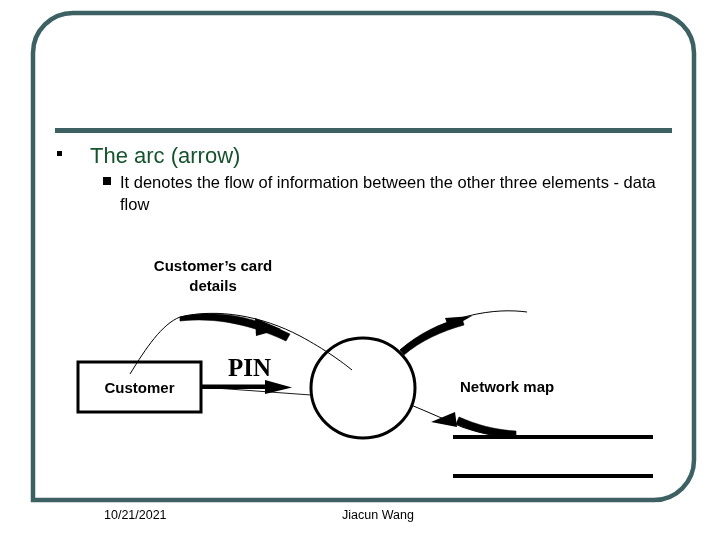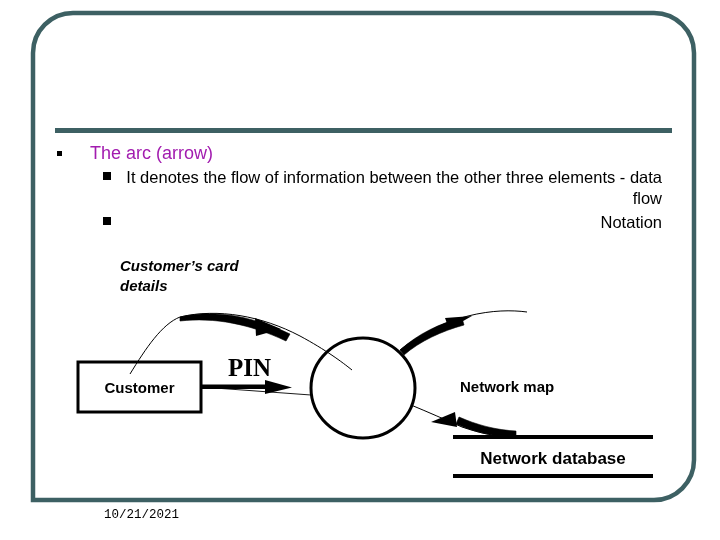--- a/index.html
+++ b/index.html
@@ -40,40 +40,39 @@
   
   .body-block {
     position: absolute;
     left: 52px;
     top: 142px;
     width: 610px;
   }
   .lvl1 {
     position: relative;
     padding-left: 38px;
-    font-size: 18px;
-    color: #a21caf;
+    font-size: 22px;
+    color: #14532d;
     line-height: 1.28;
   }
   .lvl1 .bullet1 {
     position: absolute;
     left: 5px;
     top: 9px;
     width: 5px;
     height: 5px;
     background: #000000;
   }
   .lvl2 {
     position: relative;
     padding-left: 68px;
     font-size: 16.5px;
     color: #000000;
     line-height: 1.3;
     margin-top: 2px;
-    text-align: right;
   }
   .lvl2 .bullet2 {
     position: absolute;
     left: 51px;
     top: 5px;
     width: 8px;
     height: 8px;
     background: #000000;
   }
 
@@ -90,24 +89,23 @@
     position: absolute;
     font-family: "Liberation Sans", sans-serif;
     font-weight: bold;
     color: #000000;
     white-space: pre;
   }
   #lbl-card {
     left: 120px;
     top: 256px;
     width: 186px;
-    text-align: left;
+    text-align: center;
     font-size: 15px;
     line-height: 1.32;
-    font-style: italic;
   }
   #lbl-pin {
     left: 228px;
     top: 354px;
     font-family: "Liberation Serif", serif;
     font-size: 25px;
     font-weight: bold;
   }
   #lbl-customer {
     left: 78px;
@@ -138,21 +136,21 @@
   }
 
   
   .footer-text {
     position: absolute;
     top: 508px;
     font-size: 12.5px;
     color: #000000;
     font-family: "Liberation Sans", sans-serif;
   }
-  #footer-date  { left: 104px; font-family: Liberation Mono, monospace; }
+  #footer-date  { left: 104px; }
   #footer-author{ left: 278px; width: 200px; text-align: center; }
   #footer-page  { left: 520px; width: 132px; text-align: right; margin-top: 35px; }
 </style>
 </head>
 <body>
 
 <div id="slide">
 
   <svg id="frame-svg" viewBox="0 0 720 540">
     <path d="M 33 500
@@ -169,24 +167,20 @@
 
   <div class="body-block">
     <div class="lvl1">
       <span class="bullet1"></span>
       <span>The arc (arrow)</span>
     </div>
     <div class="lvl2">
       <span class="bullet2"></span>
       <span>It denotes the flow of information between the other three elements - data flow</span>
     </div>
-    <div class="lvl2">
-      <span class="bullet2"></span>
-      <span>Notation</span>
-    </div>
   </div>
 
   <svg id="diagram" viewBox="0 0 720 540">
 
     <rect x="78" y="362" width="123" height="50" fill="#ffffff" stroke="#000000" stroke-width="3"></rect>
 
     <ellipse cx="363" cy="388" rx="52" ry="50" fill="#ffffff" stroke="#000000" stroke-width="3"></ellipse>
 
     <line x1="453" y1="437" x2="653" y2="437" stroke="#000000" stroke-width="4"></line>
     <line x1="453" y1="476" x2="653" y2="476" stroke="#000000" stroke-width="4"></line>
@@ -230,18 +224,18 @@
                C 477 425, 496 430, 516 431 Z" fill="#000000" stroke="#000000" stroke-width="0.6"></path>
       <path d="M 455 412 L 431 422 L 457 427 Z" fill="#000000"></path>
     </g>
   </svg>
 
   <div class="dlabel" id="lbl-card">Customer’s card
 details</div>
   <div class="dlabel" id="lbl-pin">PIN</div>
   <div class="dlabel" id="lbl-customer">Customer</div>
   <div class="dlabel" id="lbl-accessmap">Network map</div>
-  <div class="dlabel" id="lbl-netdb">Network database</div>
 
   <div class="footer-text" id="footer-date">10/21/2021</div>
+  <div class="footer-text" id="footer-author">Jiacun Wang</div>
   <div class="footer-text" id="footer-page">RE-9 12</div>
 
 </div>
 
 </body></html>

